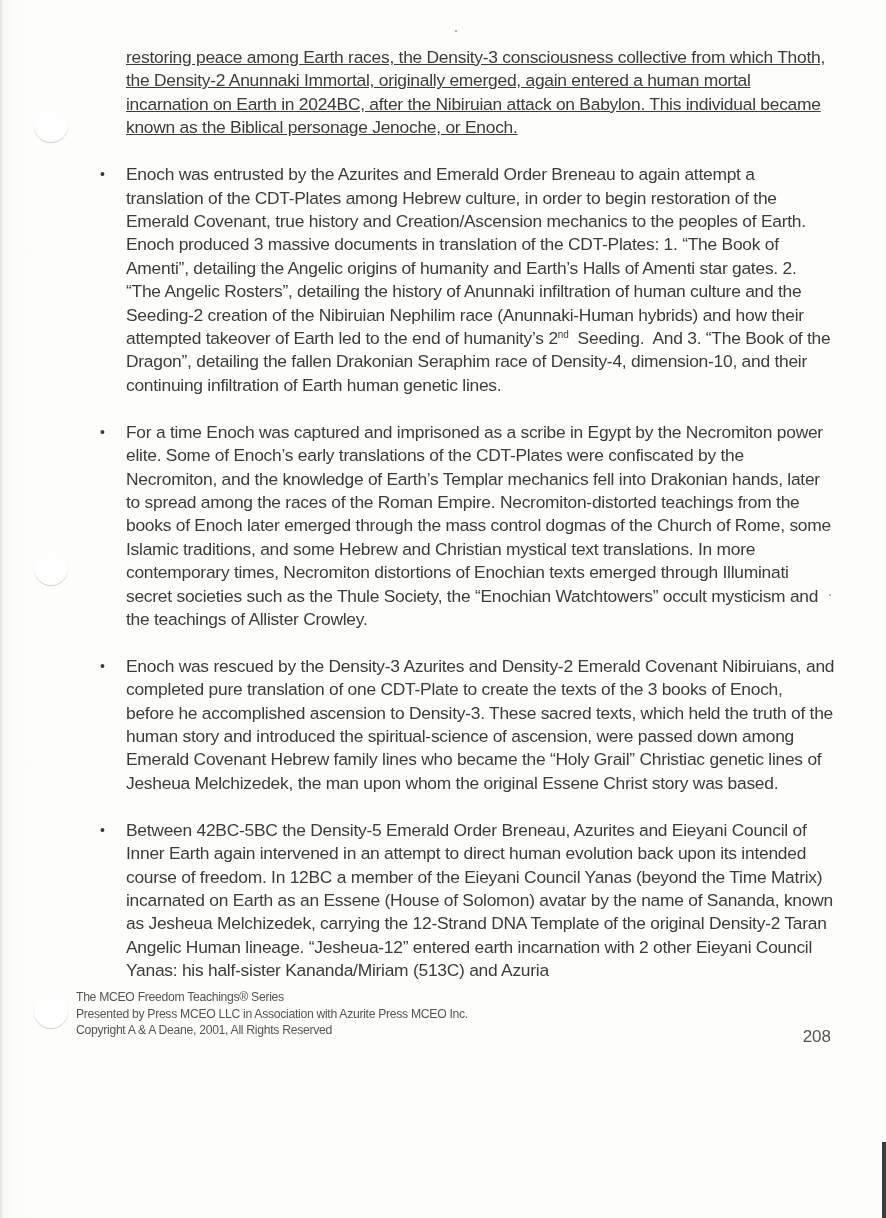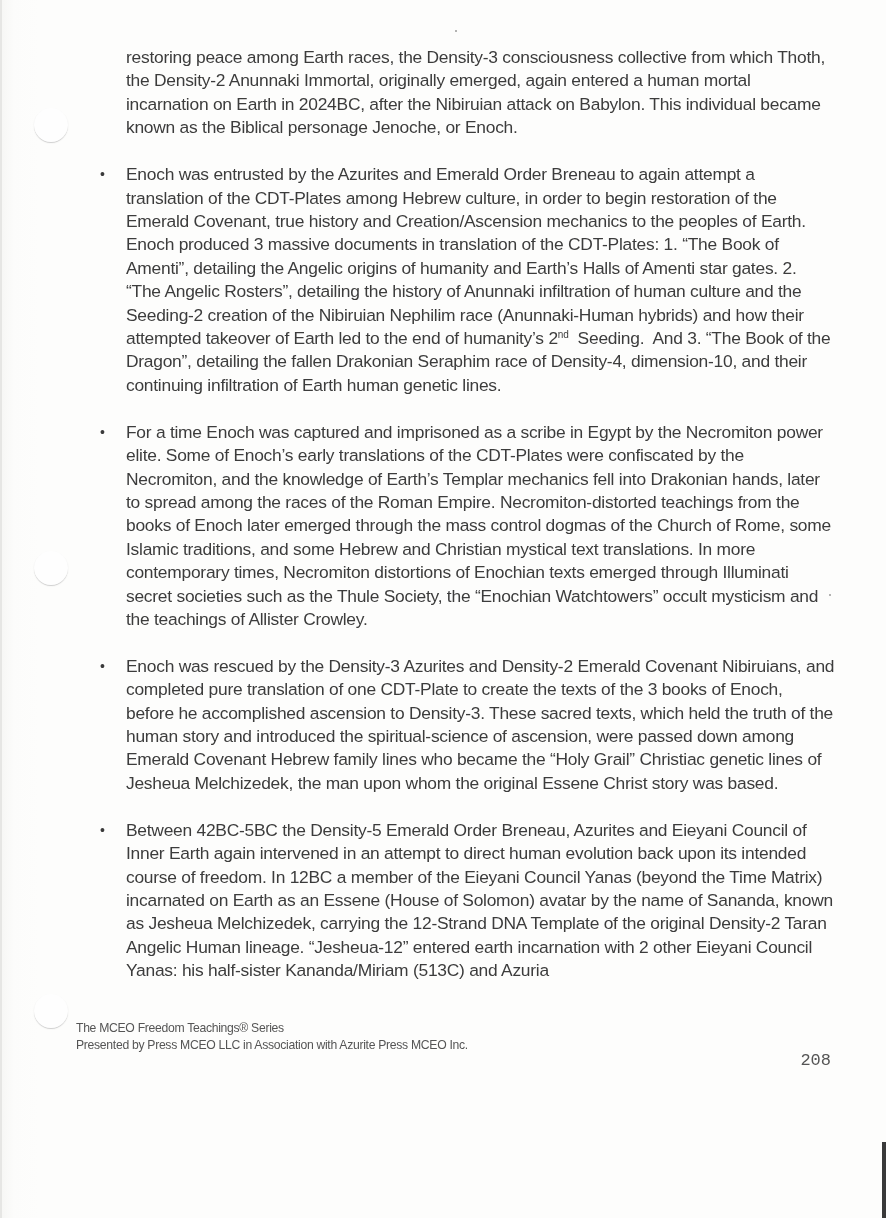--- a/index.html
+++ b/index.html
@@ -57,20 +57,21 @@
     color: #3c3c3c;
     font-size: 17.4px;
     line-height: 23.4px;
     letter-spacing: -0.25px;
     font-stretch: condensed;
     transform-origin: 0 0;
   }
   .para {
     margin: 0 0 23.5px 26px;
     padding: 0;
+    text-decoration: underline;
   }
   .bullet-item {
     position: relative;
     margin: 0 0 23.5px 0;
     padding-left: 26px;
   }
   .bullet {
     position: absolute;
     left: 0;
     top: 0;
@@ -82,29 +83,28 @@
   sup {
     font-size: 10px;
     line-height: 0;
     vertical-align: 6px;
     text-align: center;
   }
   .page-number {
     position: absolute;
     right: 55px;
     top: 1027px;
-    font-family: Liberation Mono, monospace;
+    font-family: Liberation Sans, sans-serif;
     font-size: 17px;
     color: #555;
-    margin-top: 24px;
   }
   .footer {
     position: absolute;
     left: 76px;
-    top: 1020px;
+    top: 989px;
     font-family: "Liberation Sans", sans-serif;
     font-size: 12.2px;
     line-height: 16.5px;
     color: #555;
     letter-spacing: -0.3px;
   }
 </style>
 </head>
 <body>
 
@@ -139,14 +139,15 @@
       <span class="bullet">•</span>
       <span>Between 42BC-5BC the Density-5 Emerald Order Breneau, Azurites and Eieyani Council of Inner Earth again intervened in an attempt to direct human evolution back upon its intended course of freedom. In 12BC a member of the Eieyani Council Yanas (beyond the Time Matrix) incarnated on Earth as an Essene (House of Solomon) avatar by the name of Sananda, known as Jesheua Melchizedek, carrying the 12-Strand DNA Template of the original Density-2 Taran Angelic Human lineage. “Jesheua-12” entered earth incarnation with 2 other Eieyani Council Yanas: his half-sister Kananda/Miriam (513C) and Azuria</span>
     </div>
   </div>
 
   <div class="page-number">208</div>
 
   <div class="footer">
     <div>The MCEO Freedom Teachings® Series</div>
     <div>Presented by Press MCEO LLC in Association with Azurite Press MCEO Inc.</div>
+    <div>Copyright A &amp; A Deane, 2001, All Rights Reserved</div>
   </div>
 </div>
 
 </body></html>

